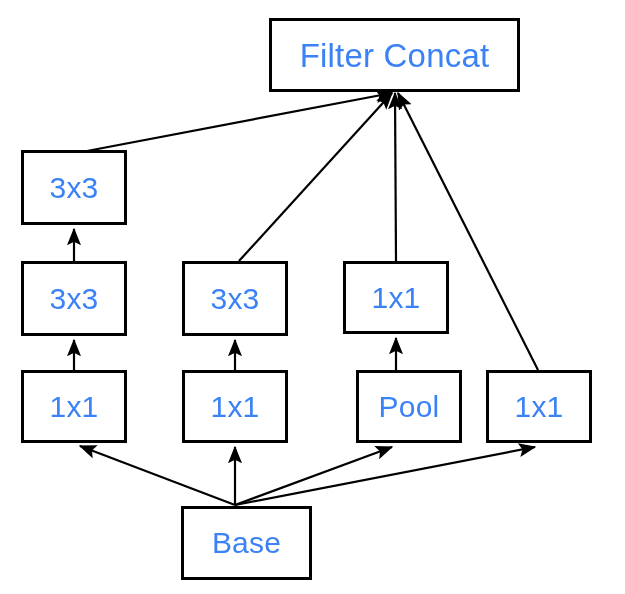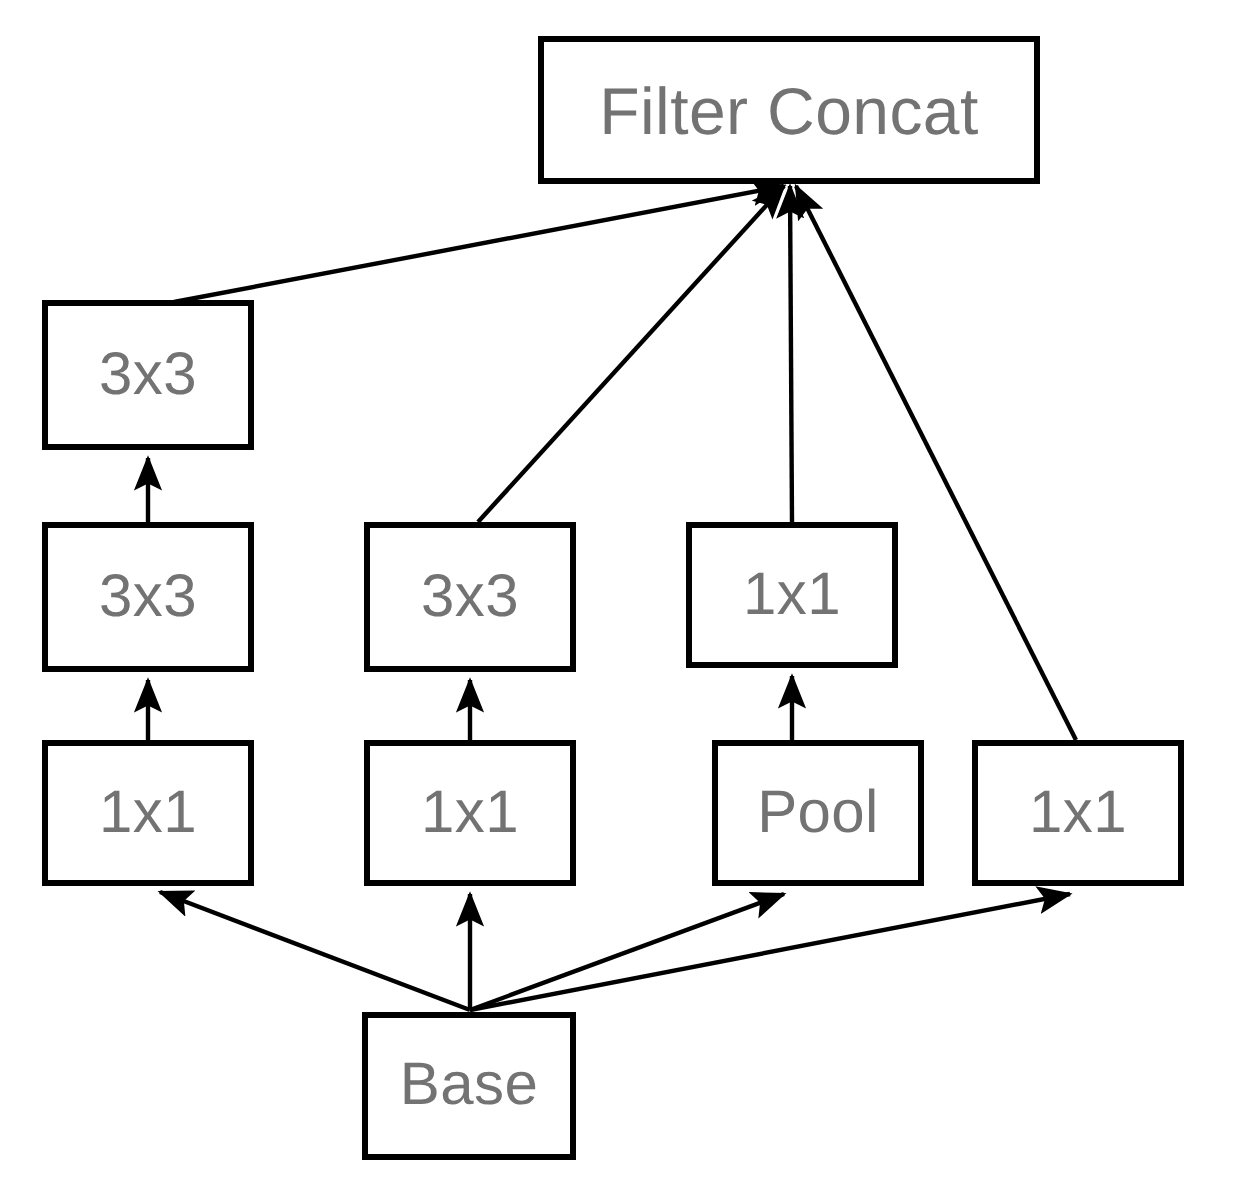--- a/index.html
+++ b/index.html
@@ -25,21 +25,21 @@
     align-items: center;
     justify-content: center;
     color: #000000;
     line-height: 1;
     z-index: 2;
   }
   .node-label {
     font-size: 30px;
     font-weight: 400;
     letter-spacing: 0.2px;
-    color: #737373;
+    color: #3b82f6;
     white-space: nowrap;
     text-align: right;
   }
   .node.wide .node-label {
     font-size: 33px;
   }
   #edge-layer {
     position: absolute;
     left: 0;
     top: 0;
@@ -96,17 +96,17 @@
   </div>
   <div class="node" style="left: 343px; top: 261px; width: 106px; height: 73px;">
     <span class="node-label">1x1</span>
   </div>
   <div class="node" style="left: 356px; top: 370px; width: 106px; height: 73px;">
     <span class="node-label">Pool</span>
   </div>
   <div class="node" style="left: 486px; top: 370px; width: 106px; height: 73px;">
     <span class="node-label">1x1</span>
   </div>
-  <div class="node" style="left: 181px; top: 506px; width: 107px; height: 74px;">
+  <div class="node" style="left: 181px; top: 506px; width: 131px; height: 74px;">
     <span class="node-label">Base</span>
   </div>
 
 </div>
 
 </body></html>

